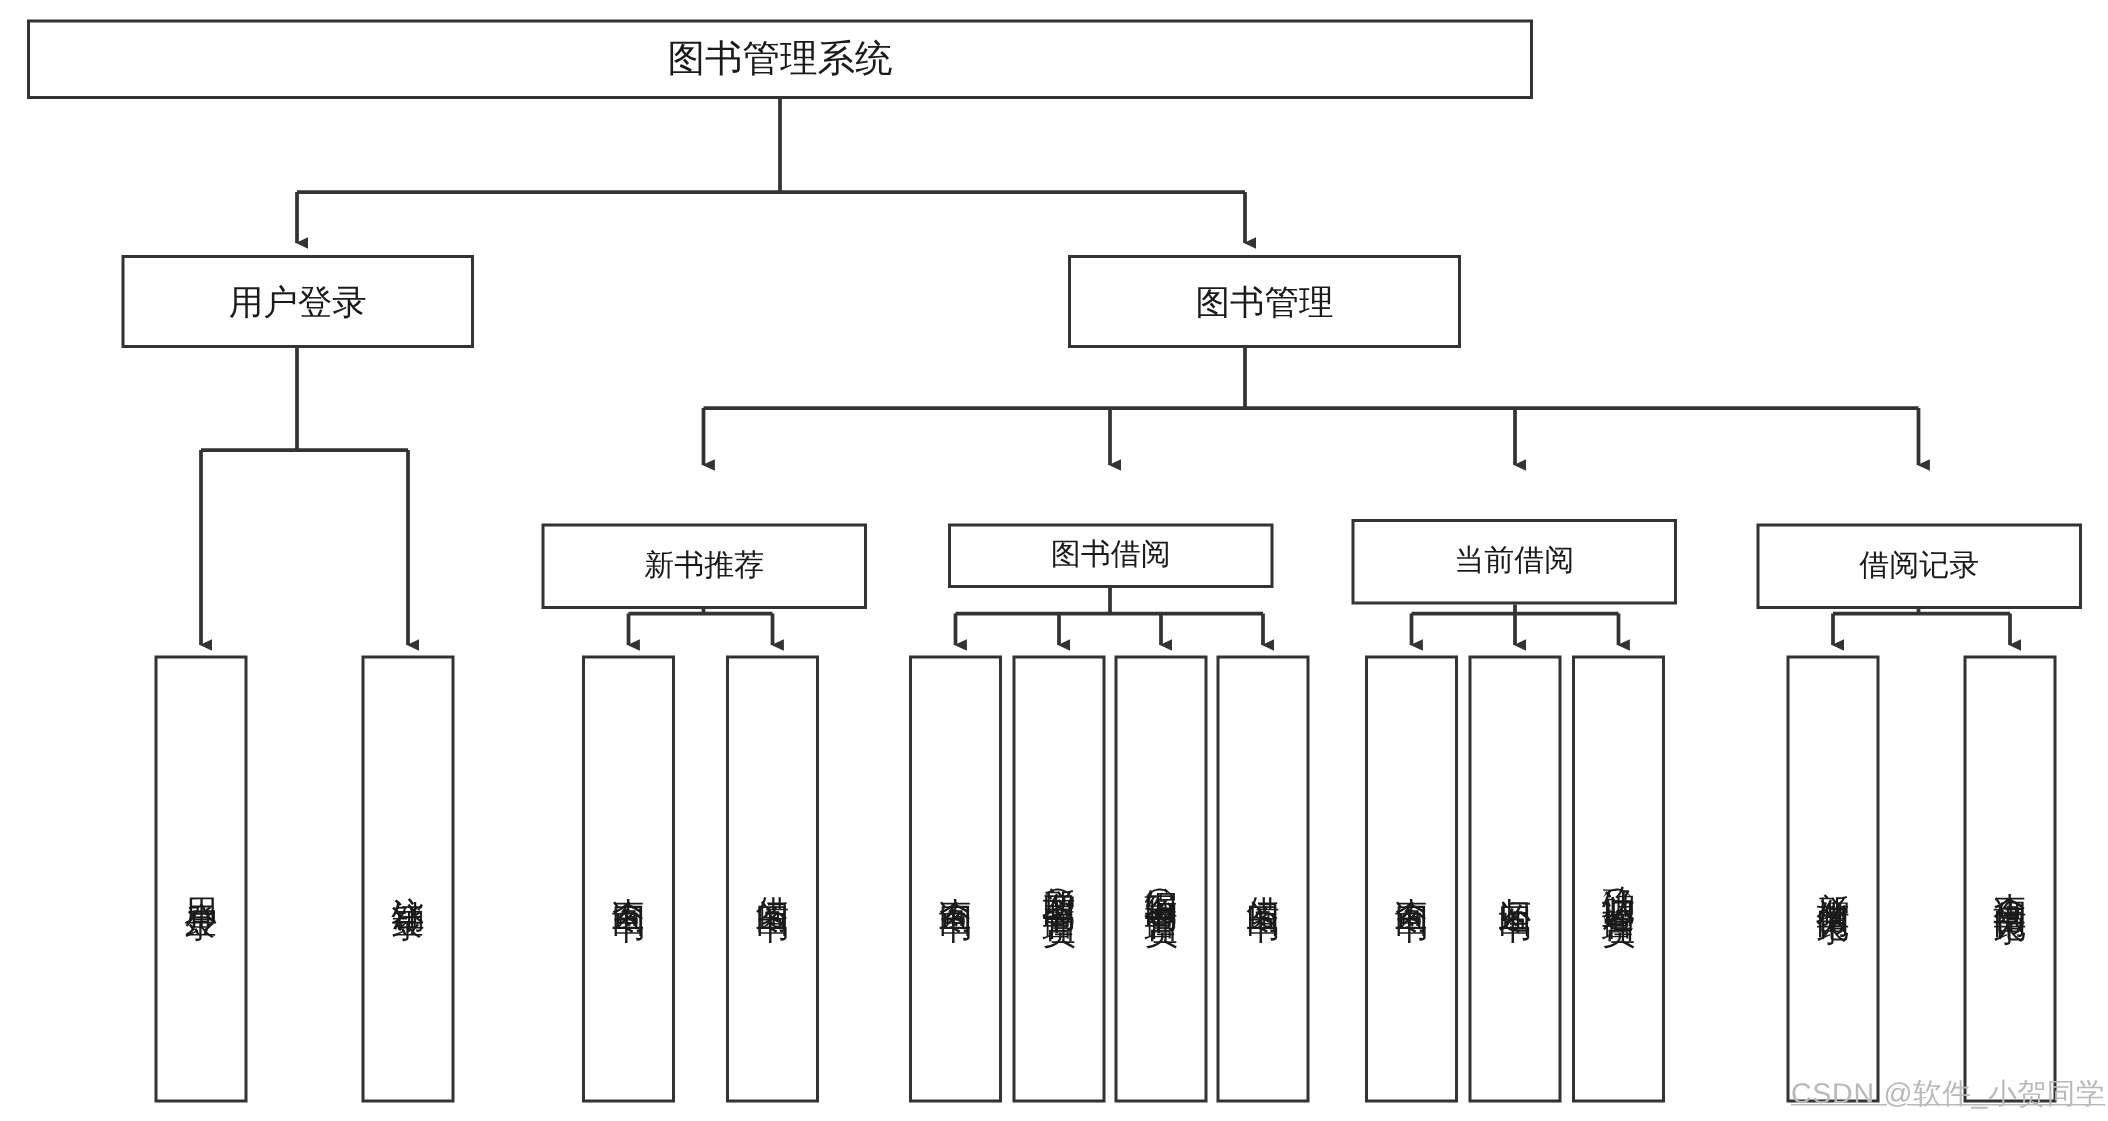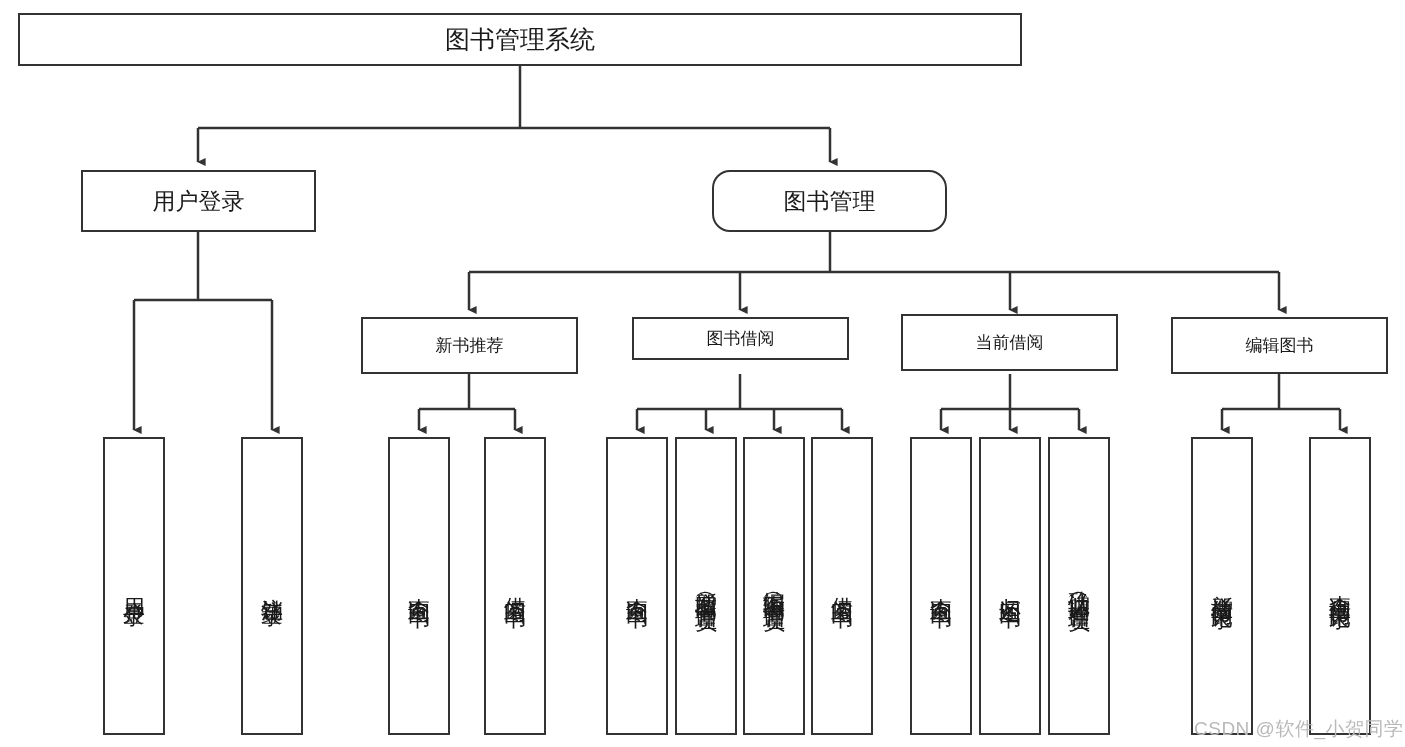--- a/index.html
+++ b/index.html
@@ -40,40 +40,42 @@
     text-align: left;
     line-height: 1.25;
   }
   .node-root {
     font-size: 25px;
   }
   .node-l2 {
     font-size: 23px;
   }
   .node-l3 {
-    font-size: 17px;
+    font-size: 20px;
+    margin-top: 32px;
   }
   .node-leaf {
     font-size: 22px;
     align-items: center;
     justify-content: center;
   }
   .node-leaf .lbl {
     writing-mode: vertical-rl;
     text-orientation: upright;
     letter-spacing: 3px;
     line-height: 1;
     white-space: nowrap;
   }
   .watermark {
     position: absolute;
     color: #b9b9b9;
     font-size: 19px;
     white-space: nowrap;
     letter-spacing: 0.5px;
+    text-decoration: underline;
   }
 </style>
 </head>
 <body>
 
 <div id="canvas">
 
   <svg class="wires" viewBox="0 0 1405 747">
     <defs>
       <marker id="arrow" markerWidth="9" markerHeight="9" refX="4.5" refY="7.6" orient="auto" markerUnits="userSpaceOnUse">
@@ -124,35 +126,35 @@
     </g>
   </svg>
 
   <div class="node node-root" style="left:18px; top:13px; width:1004px; height:53px;">
     <span class="lbl">图书管理系统</span>
   </div>
 
   <div class="node node-l2" style="left:81px; top:170px; width:235px; height:62px;">
     <span class="lbl">用户登录</span>
   </div>
-  <div class="node node-l2" style="left:712px; top:170px; width:235px; height:62px;border-radius:18px;">
+  <div class="node node-l2" style="left:712px; top:170px; width:262px; height:62px;">
     <span class="lbl">图书管理</span>
   </div>
 
   <div class="node node-l3" style="left:361px; top:317px; width:217px; height:57px;">
     <span class="lbl">新书推荐</span>
   </div>
   <div class="node node-l3" style="left:632px; top:317px; width:217px; height:43px;">
     <span class="lbl">图书借阅</span>
   </div>
   <div class="node node-l3" style="left:901px; top:314px; width:217px; height:57px;">
     <span class="lbl">当前借阅</span>
   </div>
   <div class="node node-l3" style="left:1171px; top:317px; width:217px; height:57px;">
-    <span class="lbl">编辑图书</span>
+    <span class="lbl">借阅记录</span>
   </div>
 
   <div class="node node-leaf" style="left:103px; top:437px; width:62px; height:298px;">
     <span class="lbl">用户登录</span>
   </div>
   <div class="node node-leaf" style="left:241px; top:437px; width:62px; height:298px;">
     <span class="lbl">注销登录</span>
   </div>
 
   <div class="node node-leaf" style="left:388px; top:437px; width:62px; height:298px;">

